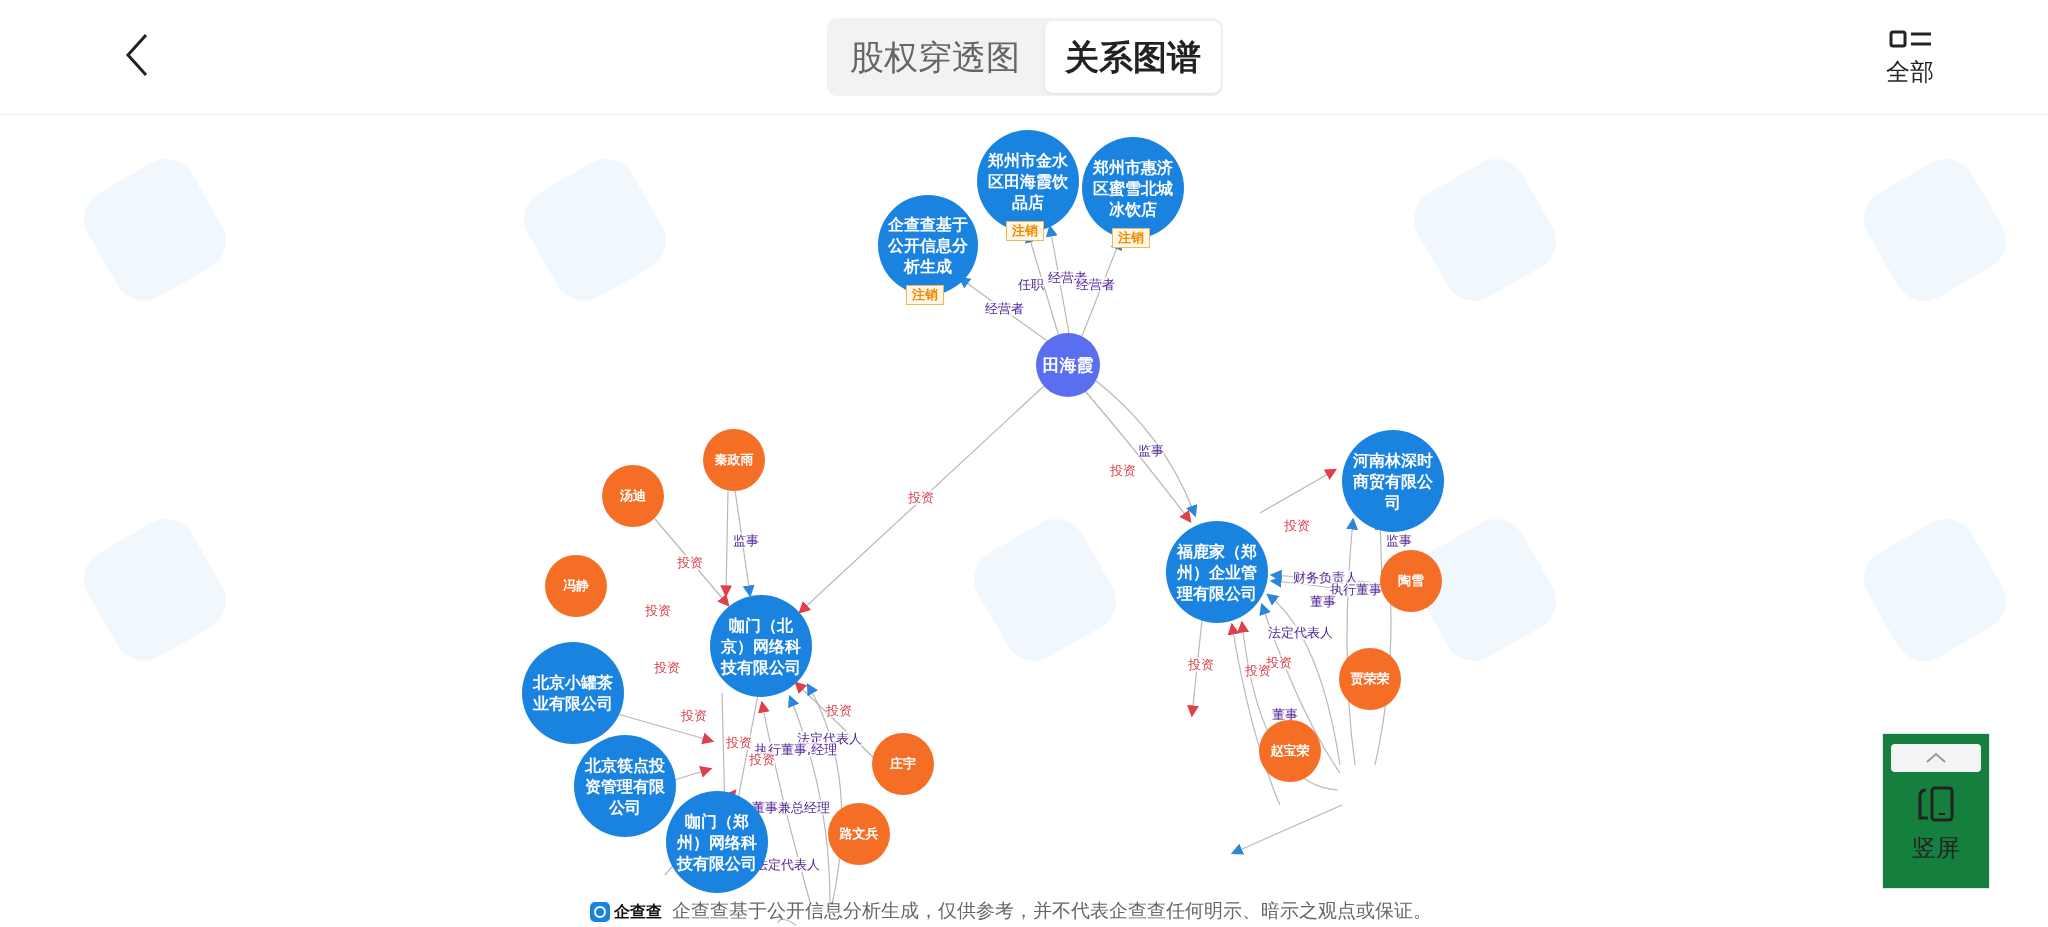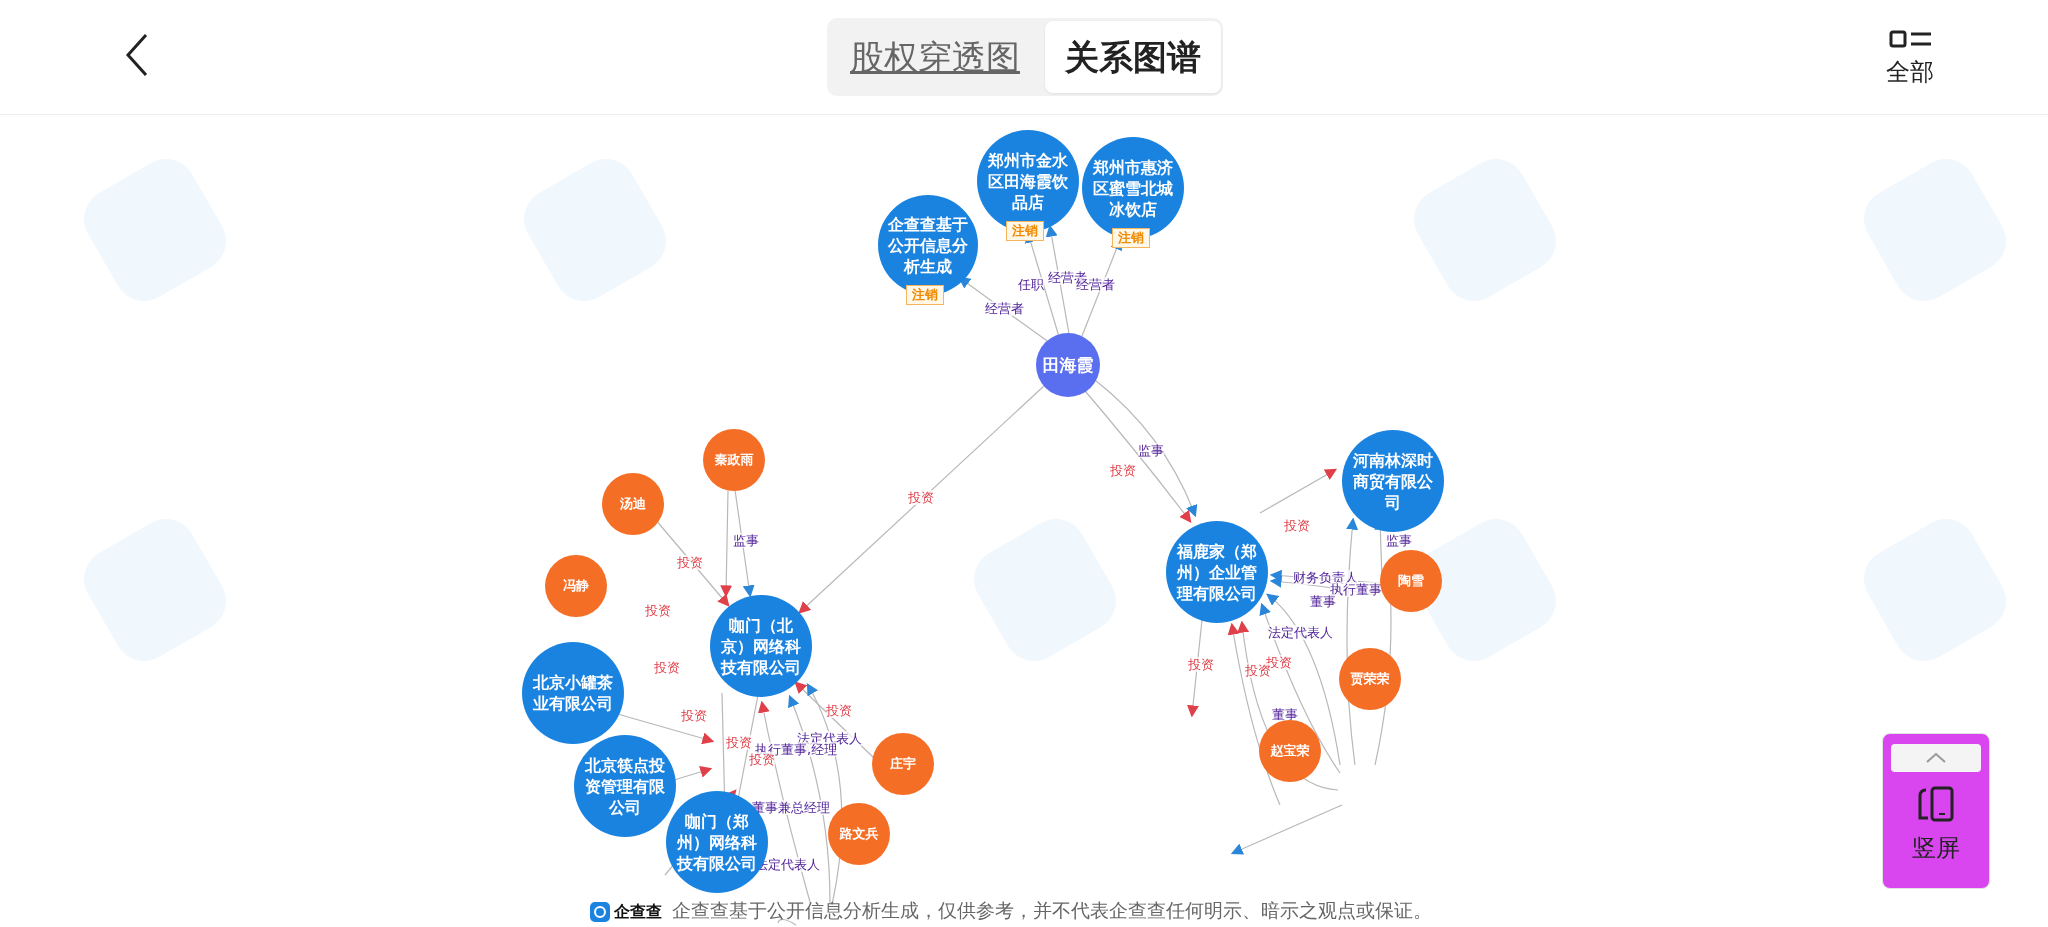--- a/index.html
+++ b/index.html
@@ -1,39 +1,39 @@
 <!DOCTYPE html>
 <html><head>
 <meta charset="utf-8">
 <style>
   html, body { margin:0; padding:0; }
   body { width:2048px; height:927px; overflow:hidden; background:#ffffff; font-family:"DejaVu Sans","Liberation Sans",sans-serif; position:relative; }
   .topbar { position:absolute; left:0; top:0; width:2048px; height:114px; background:#fff; border-bottom:1px solid #ececec; z-index:5; }
   .back { position:absolute; left:118px; top:30px; width:40px; height:50px; cursor:pointer; }
   .seg { position:absolute; left:827px; top:18px; width:396px; height:78px; background:#f2f2f2; border-radius:10px; }
   .seg .tab { position:absolute; top:0; height:78px; line-height:78px; font-size:34px; text-align:center; cursor:pointer; }
-  .seg .t1 { left:0; width:216px; color:#666;text-decoration:underline; }
+  .seg .t1 { left:0; width:216px; color:#666; }
   .seg .t2 { left:218px; width:176px; top:3px; height:72px; line-height:72px; background:#fff; border-radius:8px; color:#222; font-weight:bold; box-shadow:0 1px 3px rgba(0,0,0,0.08); }
   .allbtn { position:absolute; left:1880px; top:30px; width:60px; height:58px; text-align:center; cursor:pointer; }
   .allbtn .lbl { display:block; font-size:24px; color:#222; margin-top:2px; }
   .canvas { position:absolute; left:0; top:115px; width:2048px; height:812px; }
   svg.graph { position:absolute; left:0; top:0; }
   .node { position:absolute; border-radius:50%; display:flex; align-items:center; justify-content:center; text-align:center; color:#fff; font-weight:bold; cursor:pointer; box-sizing:border-box; }
   .node.co { background:#1a83e0; font-size:16px; line-height:21px; padding:0 8px; }
   .node.ps { background:#f56e26; font-size:13px; }
   .node.main { background:#5a6ef0; font-size:17px; }
   .badge { position:absolute; background:#fff7e8; border:1px solid #f5b55a; color:#f08a00; font-size:13px; font-weight:bold; padding:1px 5px; line-height:16px; }
   .elabel { position:absolute; font-size:13px; white-space:nowrap; background:rgba(255,255,255,0.7); line-height:15px; }
   .elabel.inv { color:#e0404a; }
   .elabel.rel { color:#4c1d95; }
   .footer { position:absolute; left:590px; top:896px; height:28px; line-height:28px; font-size:19px; color:#666; white-space:nowrap; }
   .footer .logo { display:inline-block; vertical-align:middle; width:20px; height:20px; border-radius:5px; background:#1a83e0; margin-right:4px; position:relative; }
   .footer .logo::after { content:""; position:absolute; left:4px; top:4px; width:8px; height:8px; border:2px solid #fff; border-radius:50%; }
   .footer .brand { display:inline-block; vertical-align:middle; font-size:16px; color:#111; font-weight:bold; margin-right:10px; }
-  .sidewidget { position:absolute; left:1882px; top:733px; width:106px; height:154px; background:#d946ef; border:1px solid #e3e3e3; border-radius:8px; }
+  .sidewidget { position:absolute; left:1882px; top:733px; width:106px; height:154px; background:#15803d; border:1px solid #e3e3e3; border-radius:0; }
   .sidewidget .up { position:absolute; left:8px; top:10px; width:90px; height:28px; background:#f4f4f4; border-radius:4px; cursor:pointer; }
   .sidewidget .rot { position:absolute; left:0; top:50px; width:106px; height:100px; text-align:center; cursor:pointer; }
   .sidewidget .rot .lbl { display:block; font-size:24px; color:#222; margin-top:4px; }
   .wm { position:absolute; width:150px; height:150px; opacity:0.06; pointer-events:none; }
 </style>
 </head>
 <body>
 
 <div class="topbar">
   <div class="back">
@@ -198,21 +198,21 @@
   <div class="node co" style="left:1166px;top:406px;width:102px;height:102px">
       <span>福鹿家（郑州）企业管理有限公司</span>
     </div>
   <div class="node co" style="left:1342px;top:315px;width:102px;height:102px">
       <span>河南林深时商贸有限公司</span>
     </div>
 
   <div class="node ps" style="left:703px;top:314px;width:62px;height:62px">
       <span>秦政雨</span>
     </div>
-  <div class="node ps" style="left:602px;top:358px;width:62px;height:62px">
+  <div class="node ps" style="left:602px;top:350px;width:62px;height:62px">
       <span>汤迪</span>
     </div>
   <div class="node ps" style="left:545px;top:440px;width:62px;height:62px">
       <span>冯静</span>
     </div>
   <div class="node ps" style="left:872px;top:618px;width:62px;height:62px">
       <span>庄宇</span>
     </div>
   <div class="node ps" style="left:828px;top:688px;width:62px;height:62px">
       <span>路文兵</span>

